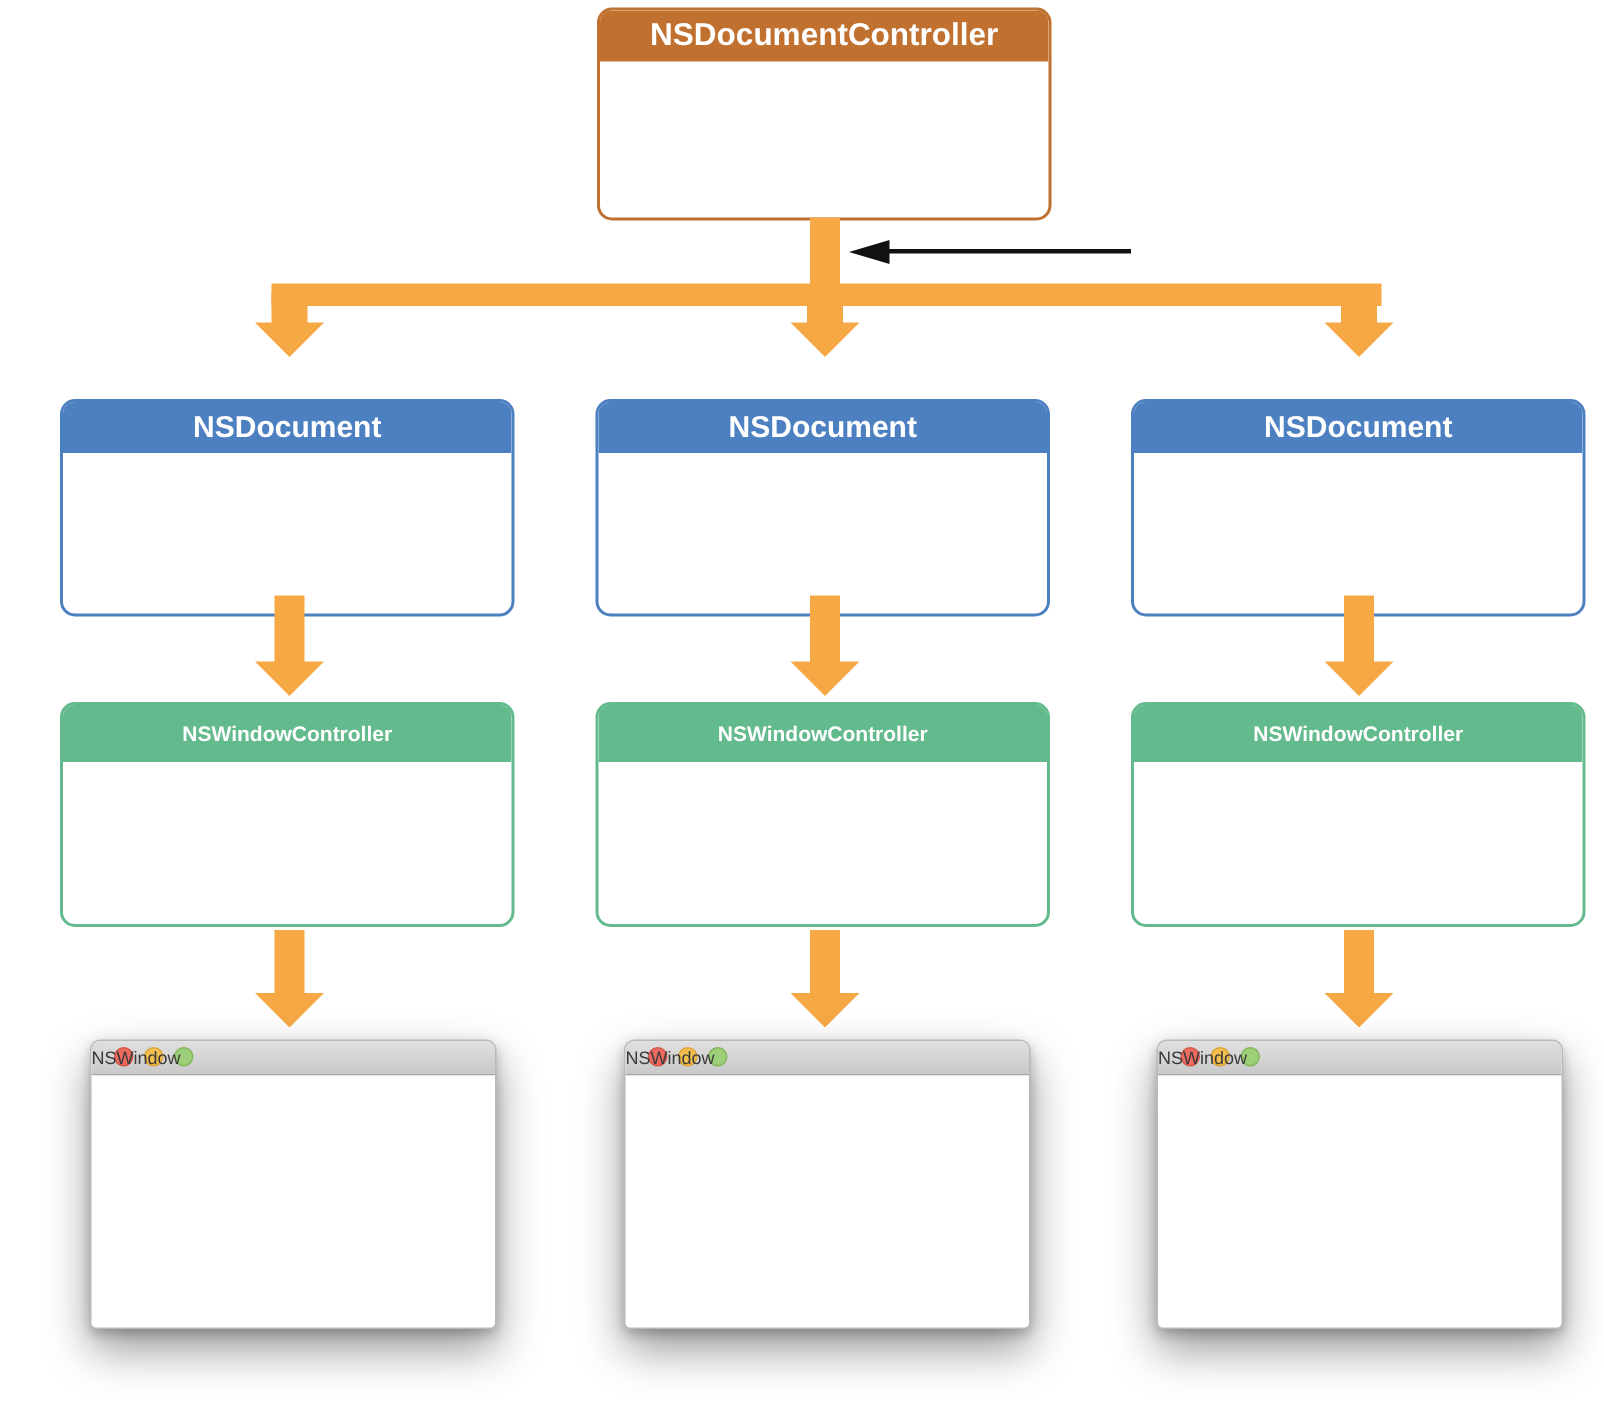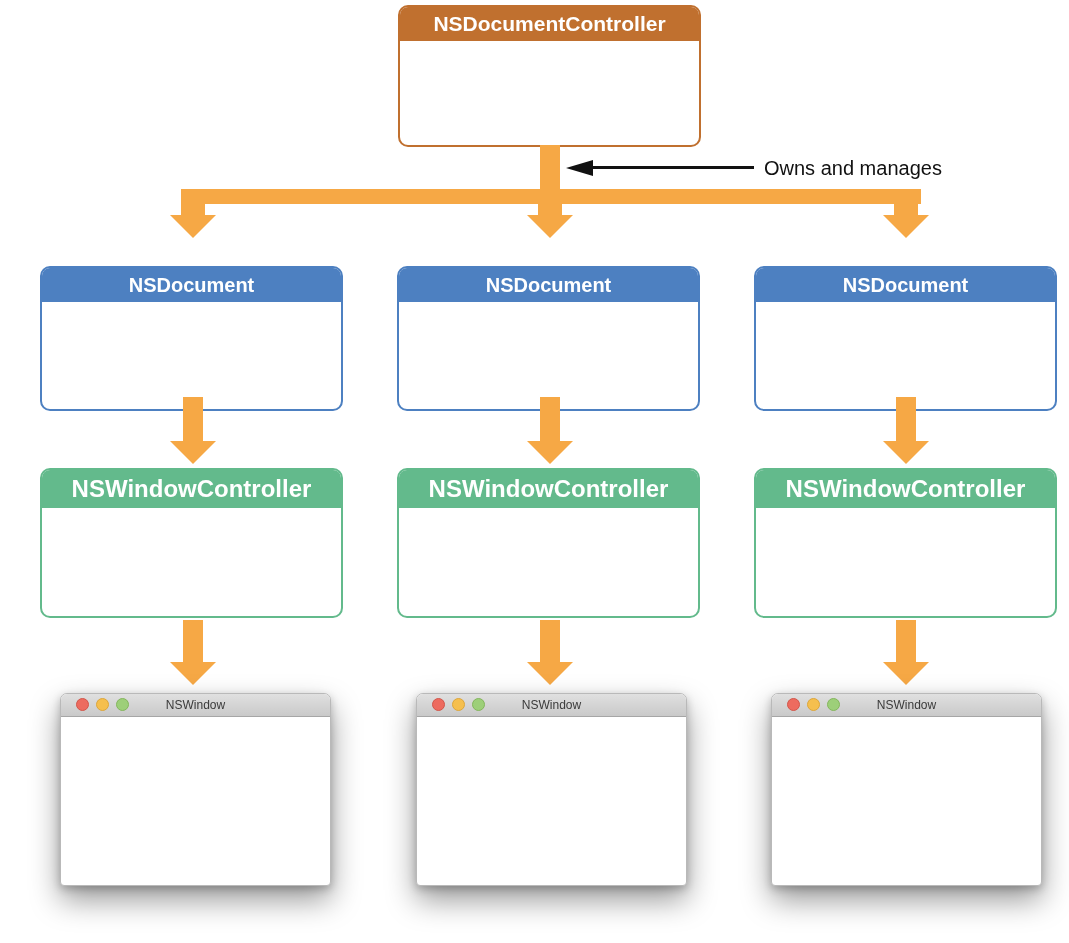--- a/index.html
+++ b/index.html
@@ -27,21 +27,21 @@
     color:#ffffff;
     font-weight:bold;
     text-align:center;
     box-sizing:border-box;
   }
   .root-box{border:2px solid #C0702F; top:5px; left:383px; height:142px;}
   .root-box .hdr{background:#C0702F; height:34px; line-height:34px; font-size:21px;}
   .doc-box{border:2px solid #4D80C1; top:266px; height:145px;}
   .doc-box .hdr{background:#4D80C1; height:34px; line-height:34px; font-size:20px;}
   .wc-box{border:2px solid #63BA8C; top:468px; height:150px;}
-  .wc-box .hdr{background:#63BA8C; height:38px; line-height:38px; font-size:24px;}
+  .wc-box .hdr{background:#63BA8C; height:38px; line-height:38px; font-size:14px;}
   .colL{left:25px;} .colM{left:382px;} .colR{left:739px;}
 
   
   .orange{background:#F6A845;}
   .head-down{
     position:absolute;width:0;height:0;
     border-left:23px solid transparent;
     border-right:23px solid transparent;
     border-top:23px solid #F6A845;
   }
@@ -70,21 +70,21 @@
   }
   .titlebar{
     position:relative;
     height:22px;
     background:linear-gradient(#e0e0e0,#c9c9c9);
     border-bottom:1px solid #a6a6a6;
     border-radius:6px 6px 0 0;
   }
   .wintitle{
     position:absolute;left:0;right:0;top:0;
-    text-align:center;line-height:22px;
+    line-height:22px;
     font-size:12px;color:#3a3a3a;
   }
   .light{position:absolute;top:4px;width:13px;height:13px;border-radius:50%;box-sizing:border-box;}
   .light.red{left:15px;background:#ED6B5F;border:1px solid #d2564a;}
   .light.yellow{left:35px;background:#F5BF4E;border:1px solid #dda63a;}
   .light.green{left:55px;background:#9DCF79;border:1px solid #84b65c;}
   .winL{left:45px;} .winM{left:401px;} .winR{left:756px;}
 </style>
 </head>
 <body>
@@ -104,21 +104,20 @@
 
   <div class="abs orange" style="left:166px;top:195px;width:24px;height:21px;"></div>
   <div class="head-down" style="left:155px;top:215px;"></div>
   <div class="abs orange" style="left:523px;top:195px;width:24px;height:21px;"></div>
   <div class="head-down" style="left:512px;top:215px;"></div>
   <div class="abs orange" style="left:879px;top:195px;width:24px;height:21px;"></div>
   <div class="head-down" style="left:868px;top:215px;"></div>
 
   <div class="ann-head"></div>
   <div class="ann-line"></div>
-  <div class="ann-label">Owns and manages</div>
 
   <div class="classbox doc-box colL">
     <div class="hdr">
       <span>NSDocument</span>
     </div>
   </div>
   <div class="classbox doc-box colM">
     <div class="hdr">
       <span>NSDocument</span>
     </div>

